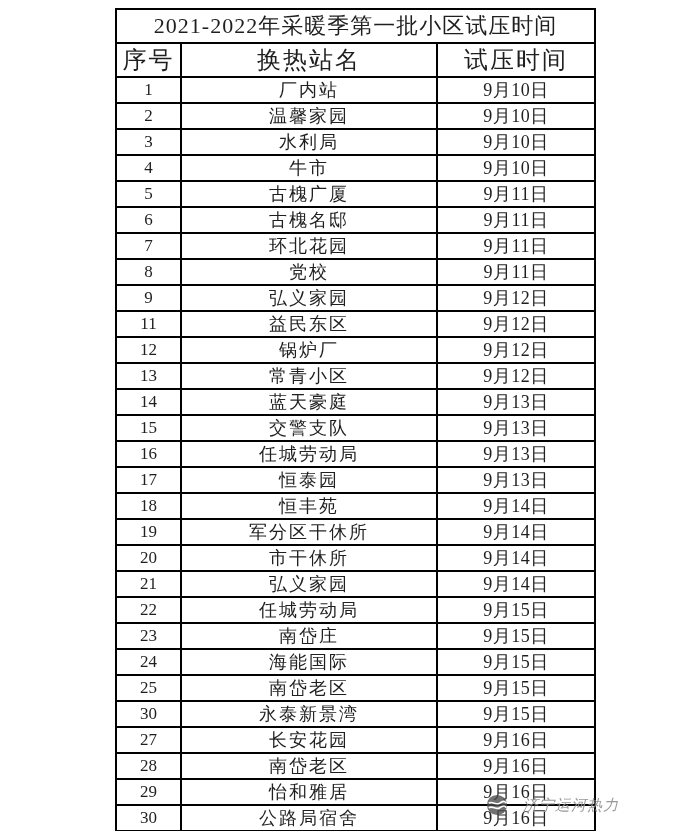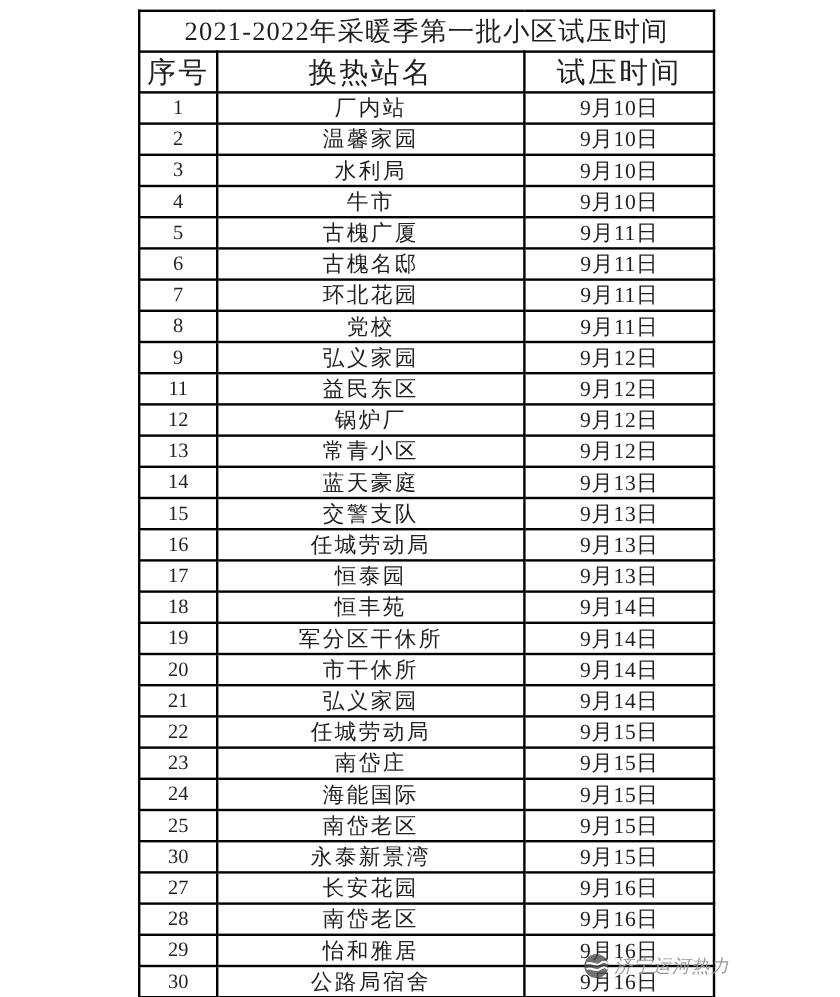--- a/index.html
+++ b/index.html
@@ -61,21 +61,21 @@
   }
   tr.data-row td.date-cell {
     letter-spacing: 0.5px;
   }
   .watermark {
     position: absolute;
     left: 486px;
     top: 794px;
     display: flex;
     align-items: center;
-    gap: 4px;
+    gap: 15px;
     z-index: 5;
     pointer-events: none;
   }
   .watermark .logo {
     width: 22px;
     height: 22px;
     opacity: 0.78;
     flex: 0 0 auto;
   }
   .watermark .wm-text {

